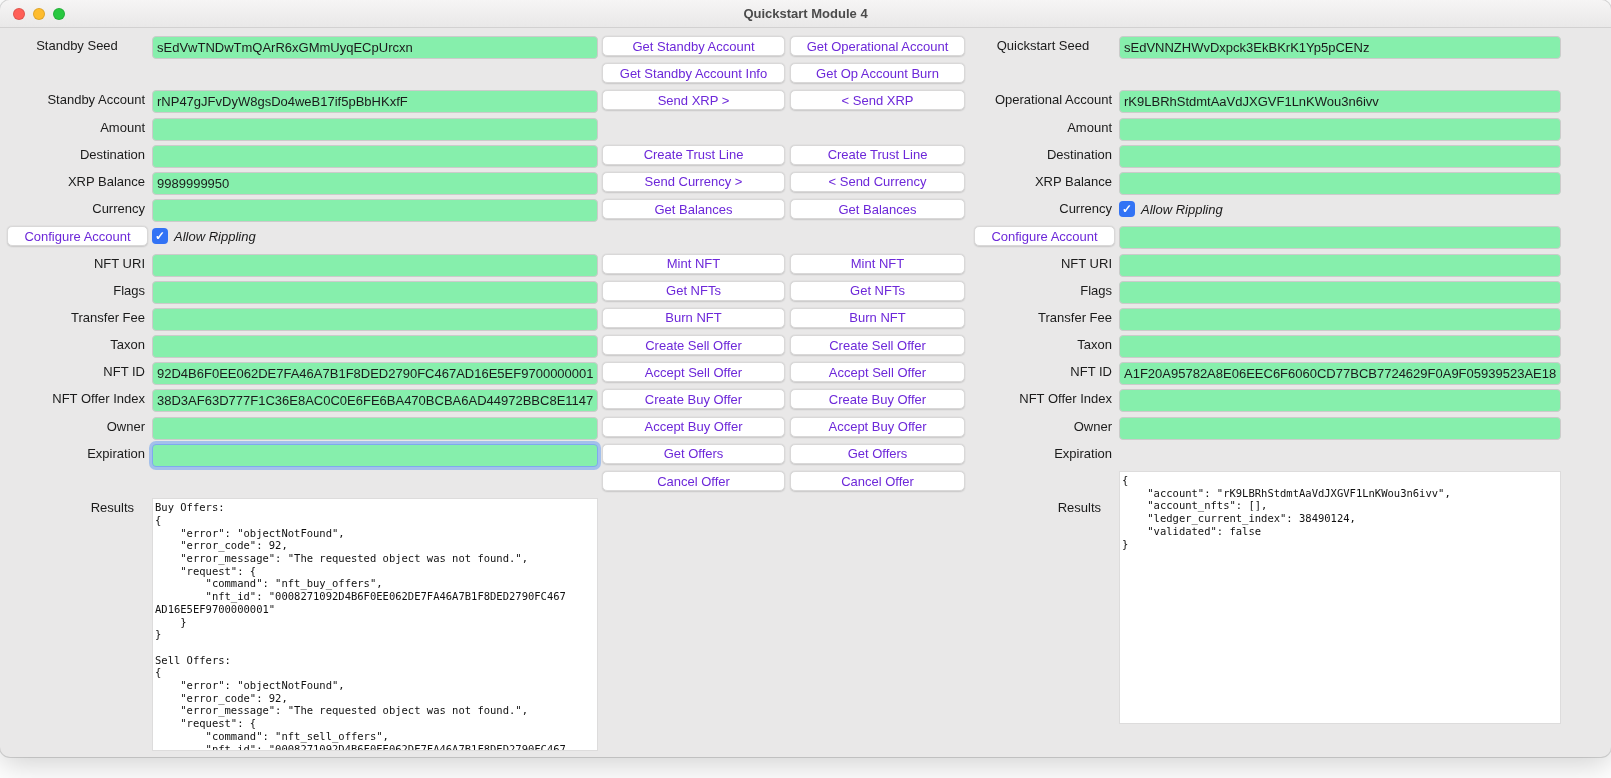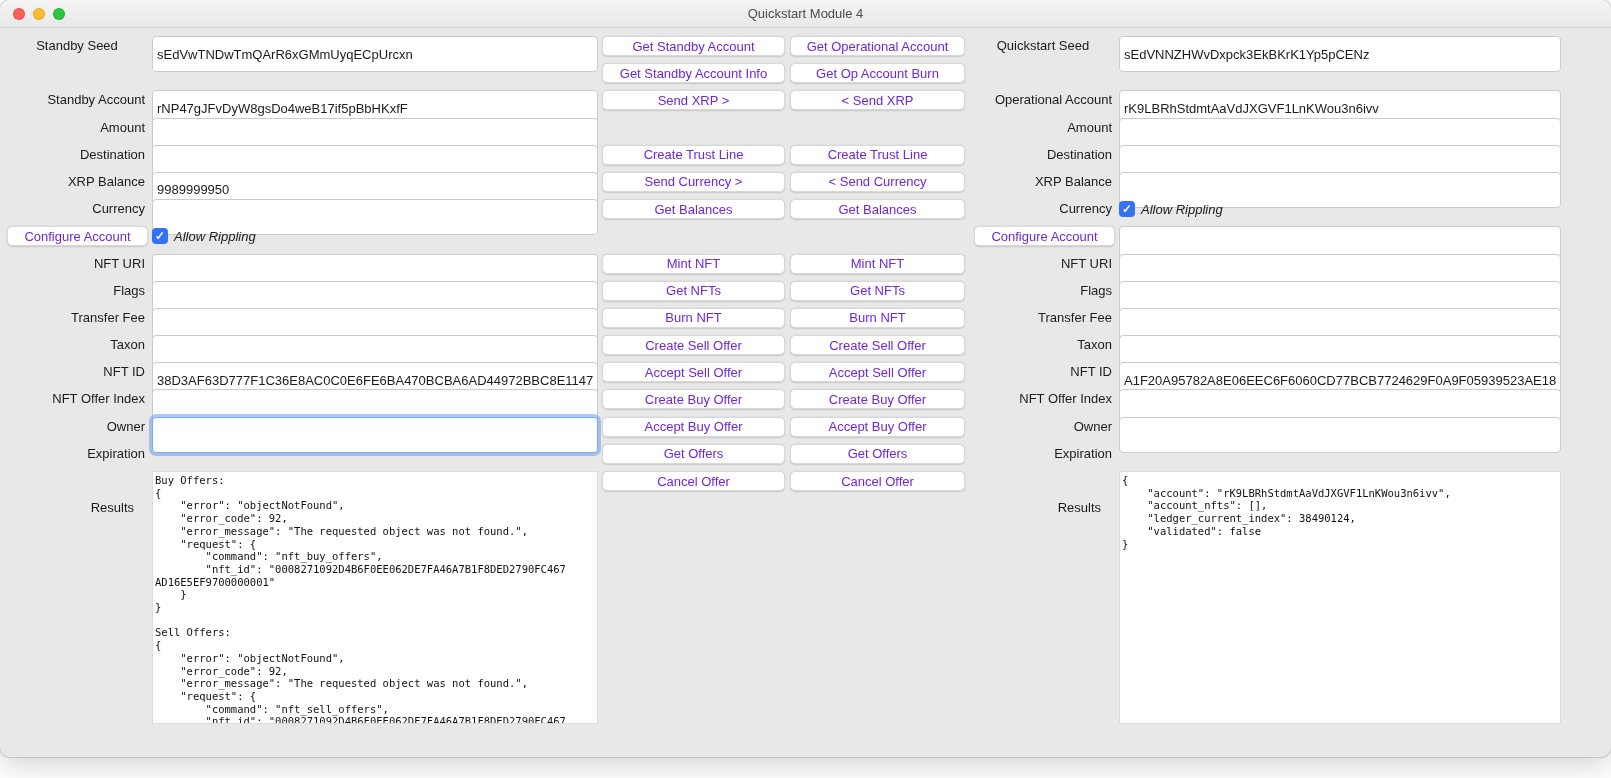--- a/index.html
+++ b/index.html
@@ -8,21 +8,21 @@
     position:absolute; top:0; left:0; width:1611px; height:757px;
     border-radius:10px; overflow:hidden; background:#e9e8e8;
     box-shadow:0 0 0 1px rgba(0,0,0,0.14), 0 8px 30px rgba(0,0,0,0.18);
   }
   .titlebar {
     position:absolute; top:0; left:0; right:0; height:28px;
     background:linear-gradient(#f6f5f5,#e9e8e8);
     border-bottom:1px solid #d2d1d1;
     display:flex; align-items:center; justify-content:center;
   }
-  .title { font-size:13px; font-weight:400; color:#4b4b4b; }
+  .title { font-size:13px; font-weight:700; color:#4b4b4b; }
   .lights { position:absolute; left:13px; top:8px; display:flex; gap:8px; }
   .light { width:12px; height:12px; border-radius:50%; border:0.5px solid rgba(0,0,0,0.12); }
   .light.red { background:#ff5f57; }
   .light.yellow { background:#febc2e; }
   .light.green { background:#28c840; }
 
   .col { position:absolute; top:36px; }
   .col-labels-l { left:0px;    width:148px; }
   .col-inputs-l { left:152px;  width:446px; }
   .col-btns-a   { left:602px;  width:183px; }
@@ -30,21 +30,21 @@
   .col-labels-r { left:965px;  width:150px; }
   .col-inputs-r { left:1119px; width:442px; }
   .slot { height:27.2px; }
   .slot.auto { height:auto; }
 
   .lbl { font-size:13px; color:#1b1b1b; line-height:20px; text-align:right; padding-right:3px; white-space:nowrap; }
   .lbl.left { text-align:center; padding-left:9px; }
   .lbl.res { padding-right:14px; }
 
   .field {
-    display:block; width:100%; height:36px; background:#ffffff;
+    display:block; width:100%; height:23px; background:#86efac;
     border:1px solid #cccbcb; border-radius:4px;
     font-family:"Liberation Sans", sans-serif; font-size:13px; color:#1b1b1b;
     padding:0 4px; outline:none;
   }
   .field.focus { border:1px solid #7fa9ef; box-shadow:0 0 0 3px rgba(106,158,236,0.55); }
 
   .btn {
     display:block; width:100%; height:20px; background:#ffffff;
     border:1px solid #d9d8d8; border-radius:5px;
     font-family:"Liberation Sans", sans-serif; font-size:13px; color:#6d28d9;
@@ -164,20 +164,23 @@
         <input class="field" value="" style="">
       </div>
     <div class="slot">
         <input class="field" value="" style="">
       </div>
     <div class="slot">
         <input class="field" value="" style="">
       </div>
     <div class="slot">
         <input class="field" value="" style="">
+      </div>
+    <div class="slot">
+        <input class="field" value="92D4B6F0EE062DE7FA46A7B1F8DED2790FC467AD16E5EF9700000001" style="">
       </div>
     <div class="slot">
         <input class="field" value="38D3AF63D777F1C36E8AC0C0E6FE6BA470BCBA6AD44972BBC8E1147" style="">
       </div>
     <div class="slot">
         <input class="field" value="" style="">
       </div>
     <div class="slot">
         <input class="field focus" value="" style="">
       </div>

